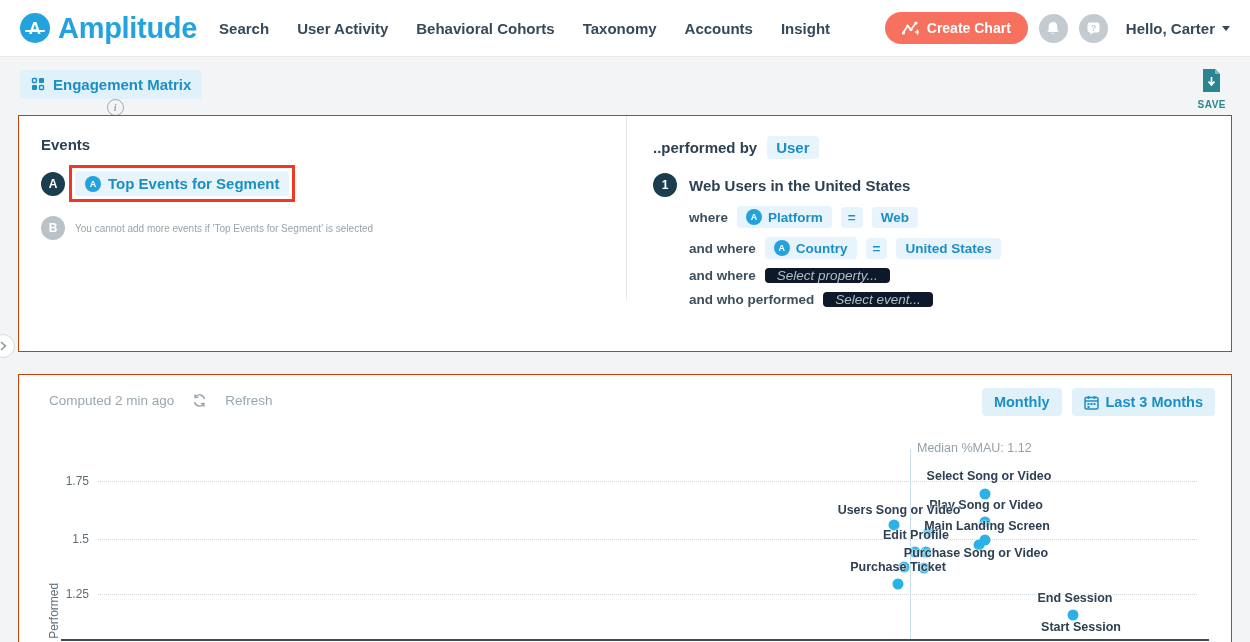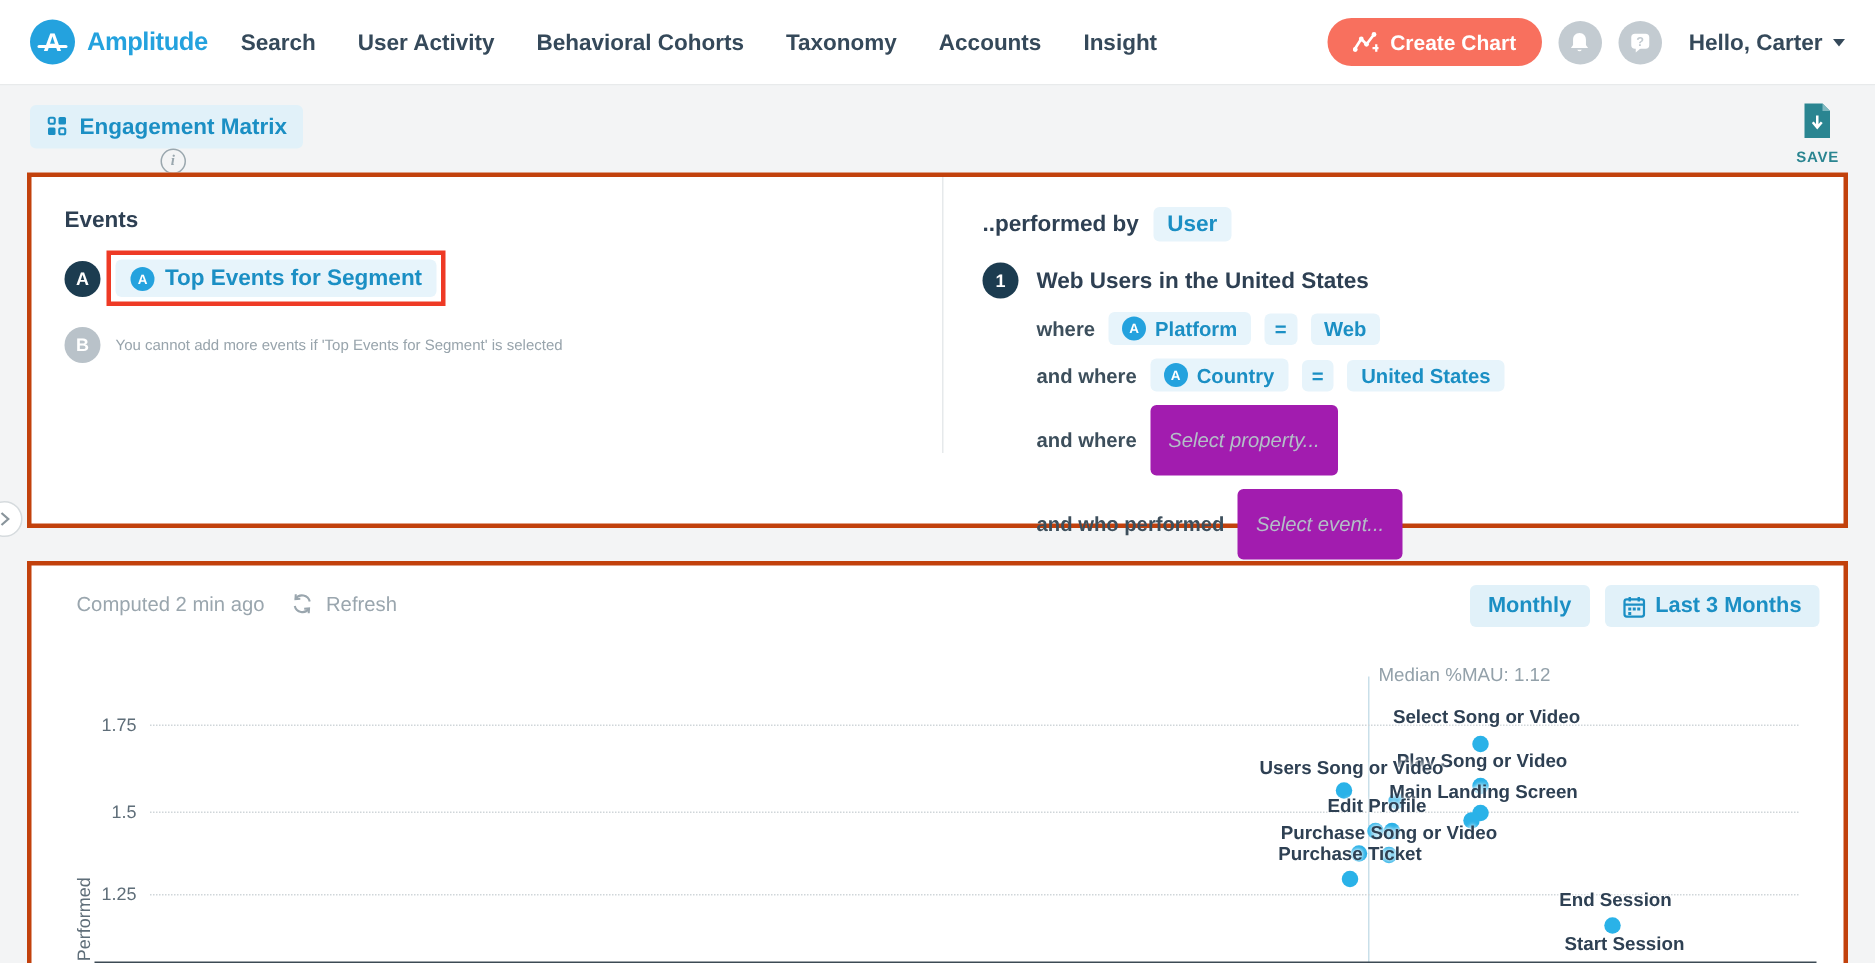--- a/index.html
+++ b/index.html
@@ -8,21 +8,21 @@
 
   
   .topnav { height:57px; background:#fff; border-bottom:1px solid #e8eaeb;
     display:flex; align-items:center; padding:0 20px; position:relative; z-index:10; }
   .logo-wrap { display:flex; align-items:center; gap:8px; margin-right:22px; }
   .logo-circle { width:30px; height:30px; border-radius:50%; background:#24a2de;
     display:flex; align-items:center; justify-content:center; position:relative; }
   .logo-circle .a { color:#fff; font-weight:bold; font-size:17px; line-height:1; }
   .logo-circle .pulse { position:absolute; left:5px; right:5px; top:17px; height:2px;
     background:#fff; border-radius:2px; }
-  .brand { color:#24a2de; font-size:17px; font-weight:bold; letter-spacing:-0.3px; }
+  .brand { color:#24a2de; font-size:29px; font-weight:bold; letter-spacing:-0.3px; }
   .nav-item { margin-right:28px; font-size:15px; font-weight:600; color:#35495a; cursor:pointer; white-space:nowrap; }
   .nav-spacer { flex:1; }
   .create-chart { background:#f8705e; color:#fff; border:none; border-radius:17px;
     height:32px; padding:0 17px; font-size:14px; font-weight:600; display:flex;
     align-items:center; gap:8px; cursor:pointer; font-family:inherit; }
   .icon-circle { width:29px; height:29px; border-radius:50%; background:#c3cbd1;
     display:flex; align-items:center; justify-content:center; margin-left:11px; cursor:pointer; }
   .greeting { margin-left:18px; font-size:15px; font-weight:600; color:#35495a;
     display:flex; align-items:center; gap:7px; cursor:pointer; }
   .caret { width:0; height:0; border-left:4.5px solid transparent; border-right:4.5px solid transparent;
@@ -40,21 +40,21 @@
     padding:5px 11px; display:flex; align-items:center; gap:8px; cursor:pointer; }
   .app-badge { width:20px; height:20px; border-radius:4px; background:#2fb160; color:#fff;
     font-size:12px; font-weight:bold; display:flex; align-items:center; justify-content:center; }
   .app-name { font-size:15px; font-weight:600; color:#35495a; }
   .caret-gray { width:0; height:0; border-left:4px solid transparent; border-right:4px solid transparent;
     border-top:4.5px solid #8a959c; }
   .save-wrap { position:absolute; right:24px; top:68px; text-align:center; cursor:pointer; }
   .save-label { font-size:10px; font-weight:bold; letter-spacing:0.5px; color:#2a8591; margin-top:2px; }
 
   
-  .card { position:absolute; background:#fff; border:3px solid #c2410c; }
+  .card { position:absolute; background:#fff; border:1px solid #c2410c; }
   .query-card { left:18px; top:115px; width:1214px; height:237px; }
   .panels { display:flex; height:184px; }
   .panel-left { width:607px; padding:20px 22px; }
   .panel-right { flex:1; border-left:1px solid #e6e9eb; padding:20px 26px; }
   .panel-title { font-size:15px; font-weight:bold; color:#2e4053; }
   .row-a { display:flex; align-items:center; margin-top:12px; }
   .badge { width:24px; height:24px; border-radius:50%; color:#fff; font-size:12px; font-weight:bold;
     display:flex; align-items:center; justify-content:center; flex:none; }
   .badge-navy { background:#1c3c50; }
   .badge-gray { background:#b9c2c9; }
@@ -70,35 +70,35 @@
   .blue-pill { background:#e7f4fb; border-radius:4px; padding:3px 9px; color:#1b8fc4;
     font-size:15px; font-weight:600; cursor:pointer; }
   .seg-row { display:flex; align-items:center; margin-top:14px; }
   .seg-name { margin-left:12px; font-size:15px; font-weight:bold; color:#2e4053; }
   .prop-row { display:flex; align-items:center; gap:9px; margin:9px 0 0 36px;
     font-size:13.5px; color:#3d4f5c; font-weight:600; }
   .prop-pill { background:#e7f4fb; border-radius:4px; padding:3px 9px; color:#1b8fc4;
     font-weight:600; display:flex; align-items:center; gap:6px; cursor:pointer; }
   .op-pill { background:#e7f4fb; border-radius:4px; padding:3px 7px; color:#1b8fc4;
     font-weight:600; cursor:pointer; }
-  .ph-pill { background:#a21caf; border-radius:4px; padding:16px 12px; color:#b3bfc7;
+  .ph-pill { background:#0f172a; border-radius:4px; padding:0 12px; color:#b3bfc7;
     font-style:italic; font-weight:400; min-width:96px; cursor:text; }
 
   .measured-row { border-top:1px solid #e6e9eb; height:52px; display:flex; align-items:center;
     gap:9px; padding:0 22px; font-size:15px; font-weight:bold; color:#2e4053; }
 
   .collapse-handle { position:absolute; left:-9px; top:334px; width:24px; height:24px;
     border-radius:50%; background:#fff; border:1px solid #d6dbde; display:flex;
     align-items:center; justify-content:center; z-index:6; cursor:pointer; }
 
   
   .chart-card { left:18px; top:374px; width:1214px; height:300px; }
   .computed-row { position:absolute; left:30px; top:18px; display:flex; align-items:center;
     gap:6px; color:#9aa6ae; font-size:13.5px; }
-  .refresh { display:flex; align-items:center; gap:8px; margin-left:12px; cursor:pointer; }
+  .refresh { display:flex; align-items:center; gap:18px; margin-left:12px; cursor:pointer; }
   .range-row { position:absolute; right:16px; top:13px; display:flex; align-items:center; gap:10px;padding-left:10px; }
   .range-pill { background:#e1f1f9; border-radius:4px; padding:6px 12px; color:#1b8fc4;
     font-size:14.5px; font-weight:600; display:flex; align-items:center; gap:7px; cursor:pointer; }
 
   .tick-label { position:absolute; left:25px; width:45px; text-align:right; font-size:12px;
     color:#5f6e79; transform:translateY(-50%); }
   .gridline { position:absolute; left:79px; width:1099px; border-top:1px dotted #d0d6d9; }
   .median-line { position:absolute; left:891px; top:74px; width:1px; height:191px; background:#c9dfe9; }
   .median-label { position:absolute; left:898px; top:66px; font-size:12.5px; color:#93a1aa; white-space:nowrap; }
   .baseline { position:absolute; left:42px; top:264px; width:1148px; height:2px; background:#3c4a54; }
@@ -299,20 +299,20 @@
       <div class="pt-label" style="left: 880px; top: 142px;">Users Song or Video</div>
       <div class="dot" style="left: 910px; top: 157px;"></div>
       <div class="dot" style="left: 966px; top: 165px;"></div>
       <div class="dot" style="left: 960px; top: 170px;"></div>
       <div class="pt-label" style="left: 968px; top: 158px;">Main Landing Screen</div>
       <div class="dot" style="left: 896px; top: 177px;"></div>
       <div class="dot" style="left: 907px; top: 177px;"></div>
       <div class="pt-label" style="left: 897px; top: 167px;">Edit Profile</div>
       <div class="dot" style="left: 885px; top: 192px;"></div>
       <div class="dot" style="left: 905px; top: 193px;"></div>
-      <div class="pt-label" style="left: 905px; top: 185px;">Purchase Song or Video</div>
+      <div class="pt-label" style="left: 957px; top: 185px;">Purchase Song or Video</div>
       <div class="dot" style="left: 879px; top: 209px;"></div>
       <div class="pt-label" style="left: 879px; top: 199px;">Purchase Ticket</div>
       <div class="dot" style="left: 1054px; top: 240px;"></div>
       <div class="pt-label" style="left: 1056px; top: 230px;">End Session</div>
       <div class="pt-label" style="left: 1062px; top: 259px;">Start Session</div>
     </div>
 </div>
 
 </body></html>

